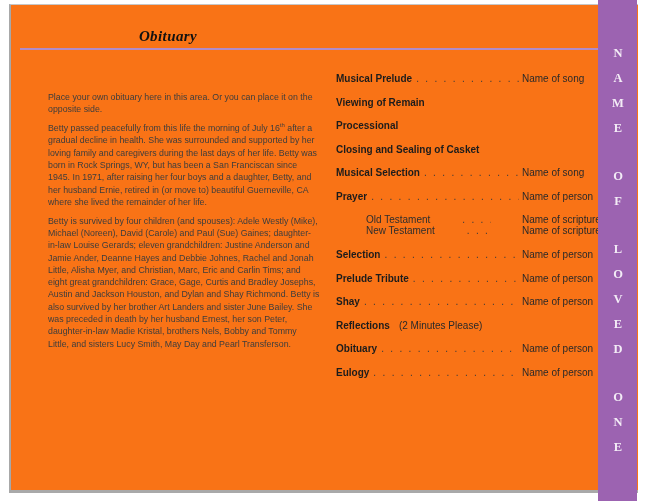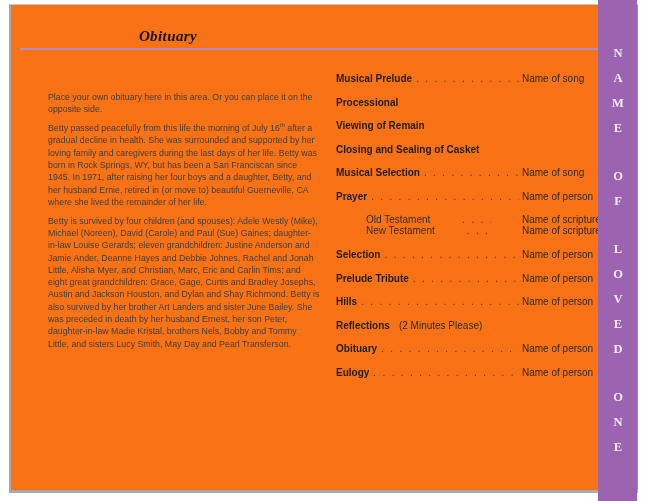--- a/index.html
+++ b/index.html
@@ -138,25 +138,25 @@
 
   <div class="right-col">
 
     <div class="row">
       <span class="lbl">Musical Prelude</span>
       <span class="leader"></span>
       <span class="val">Name of song</span>
     </div>
 
     <div class="row">
+      <span class="lbl">Viewing of Remain</span>
+    </div>
+
+    <div class="row">
       <span class="lbl">Processional</span>
-    </div>
-
-    <div class="row">
-      <span class="lbl">Viewing of Remain</span>
     </div>
 
     <div class="row">
       <span class="lbl">Closing and Sealing of Casket</span>
     </div>
 
     <div class="row">
       <span class="lbl">Musical Selection</span>
       <span class="leader"></span>
       <span class="val">Name of song</span>
@@ -187,21 +187,21 @@
       <span class="val">Name of person</span>
     </div>
 
     <div class="row">
       <span class="lbl">Prelude Tribute</span>
       <span class="leader"></span>
       <span class="val">Name of person</span>
     </div>
 
     <div class="row">
-      <span class="lbl">Hills</span>
+      <span class="lbl">Shay</span>
       <span class="leader"></span>
       <span class="val">Name of person</span>
     </div>
 
     <div class="row">
       <span class="lbl">Reflections</span>
       <span class="sfx">(2 Minutes Please)</span>
     </div>
 
     <div class="row">

